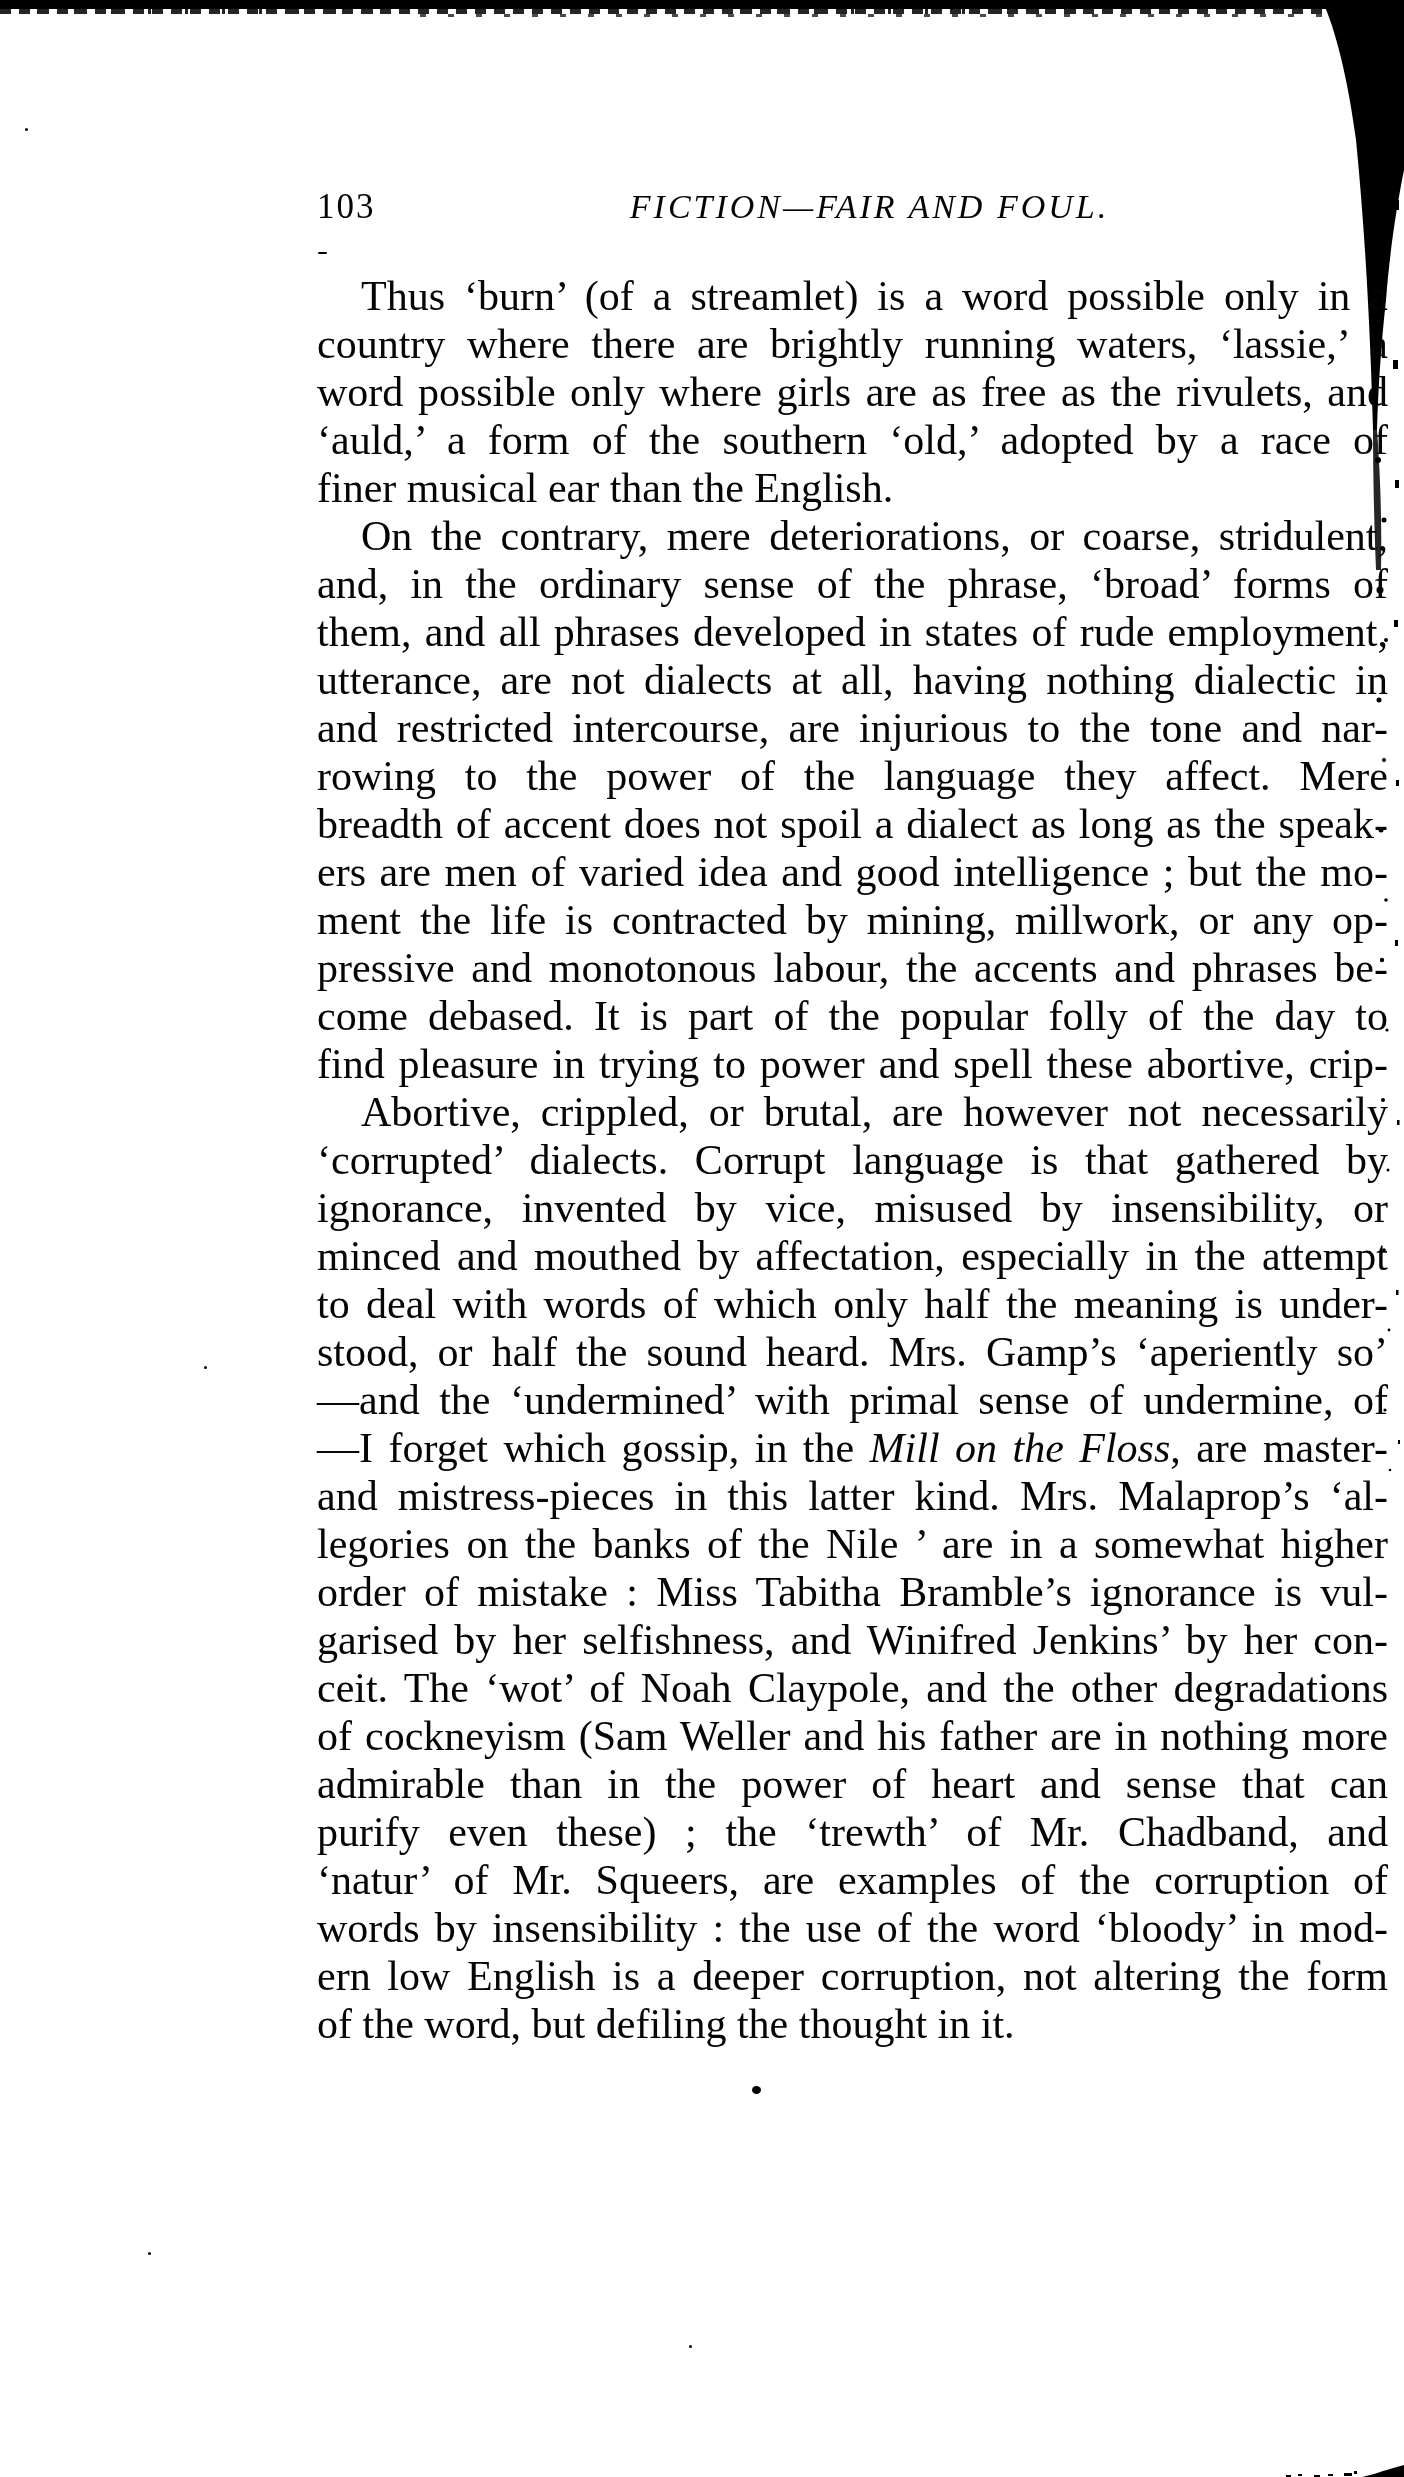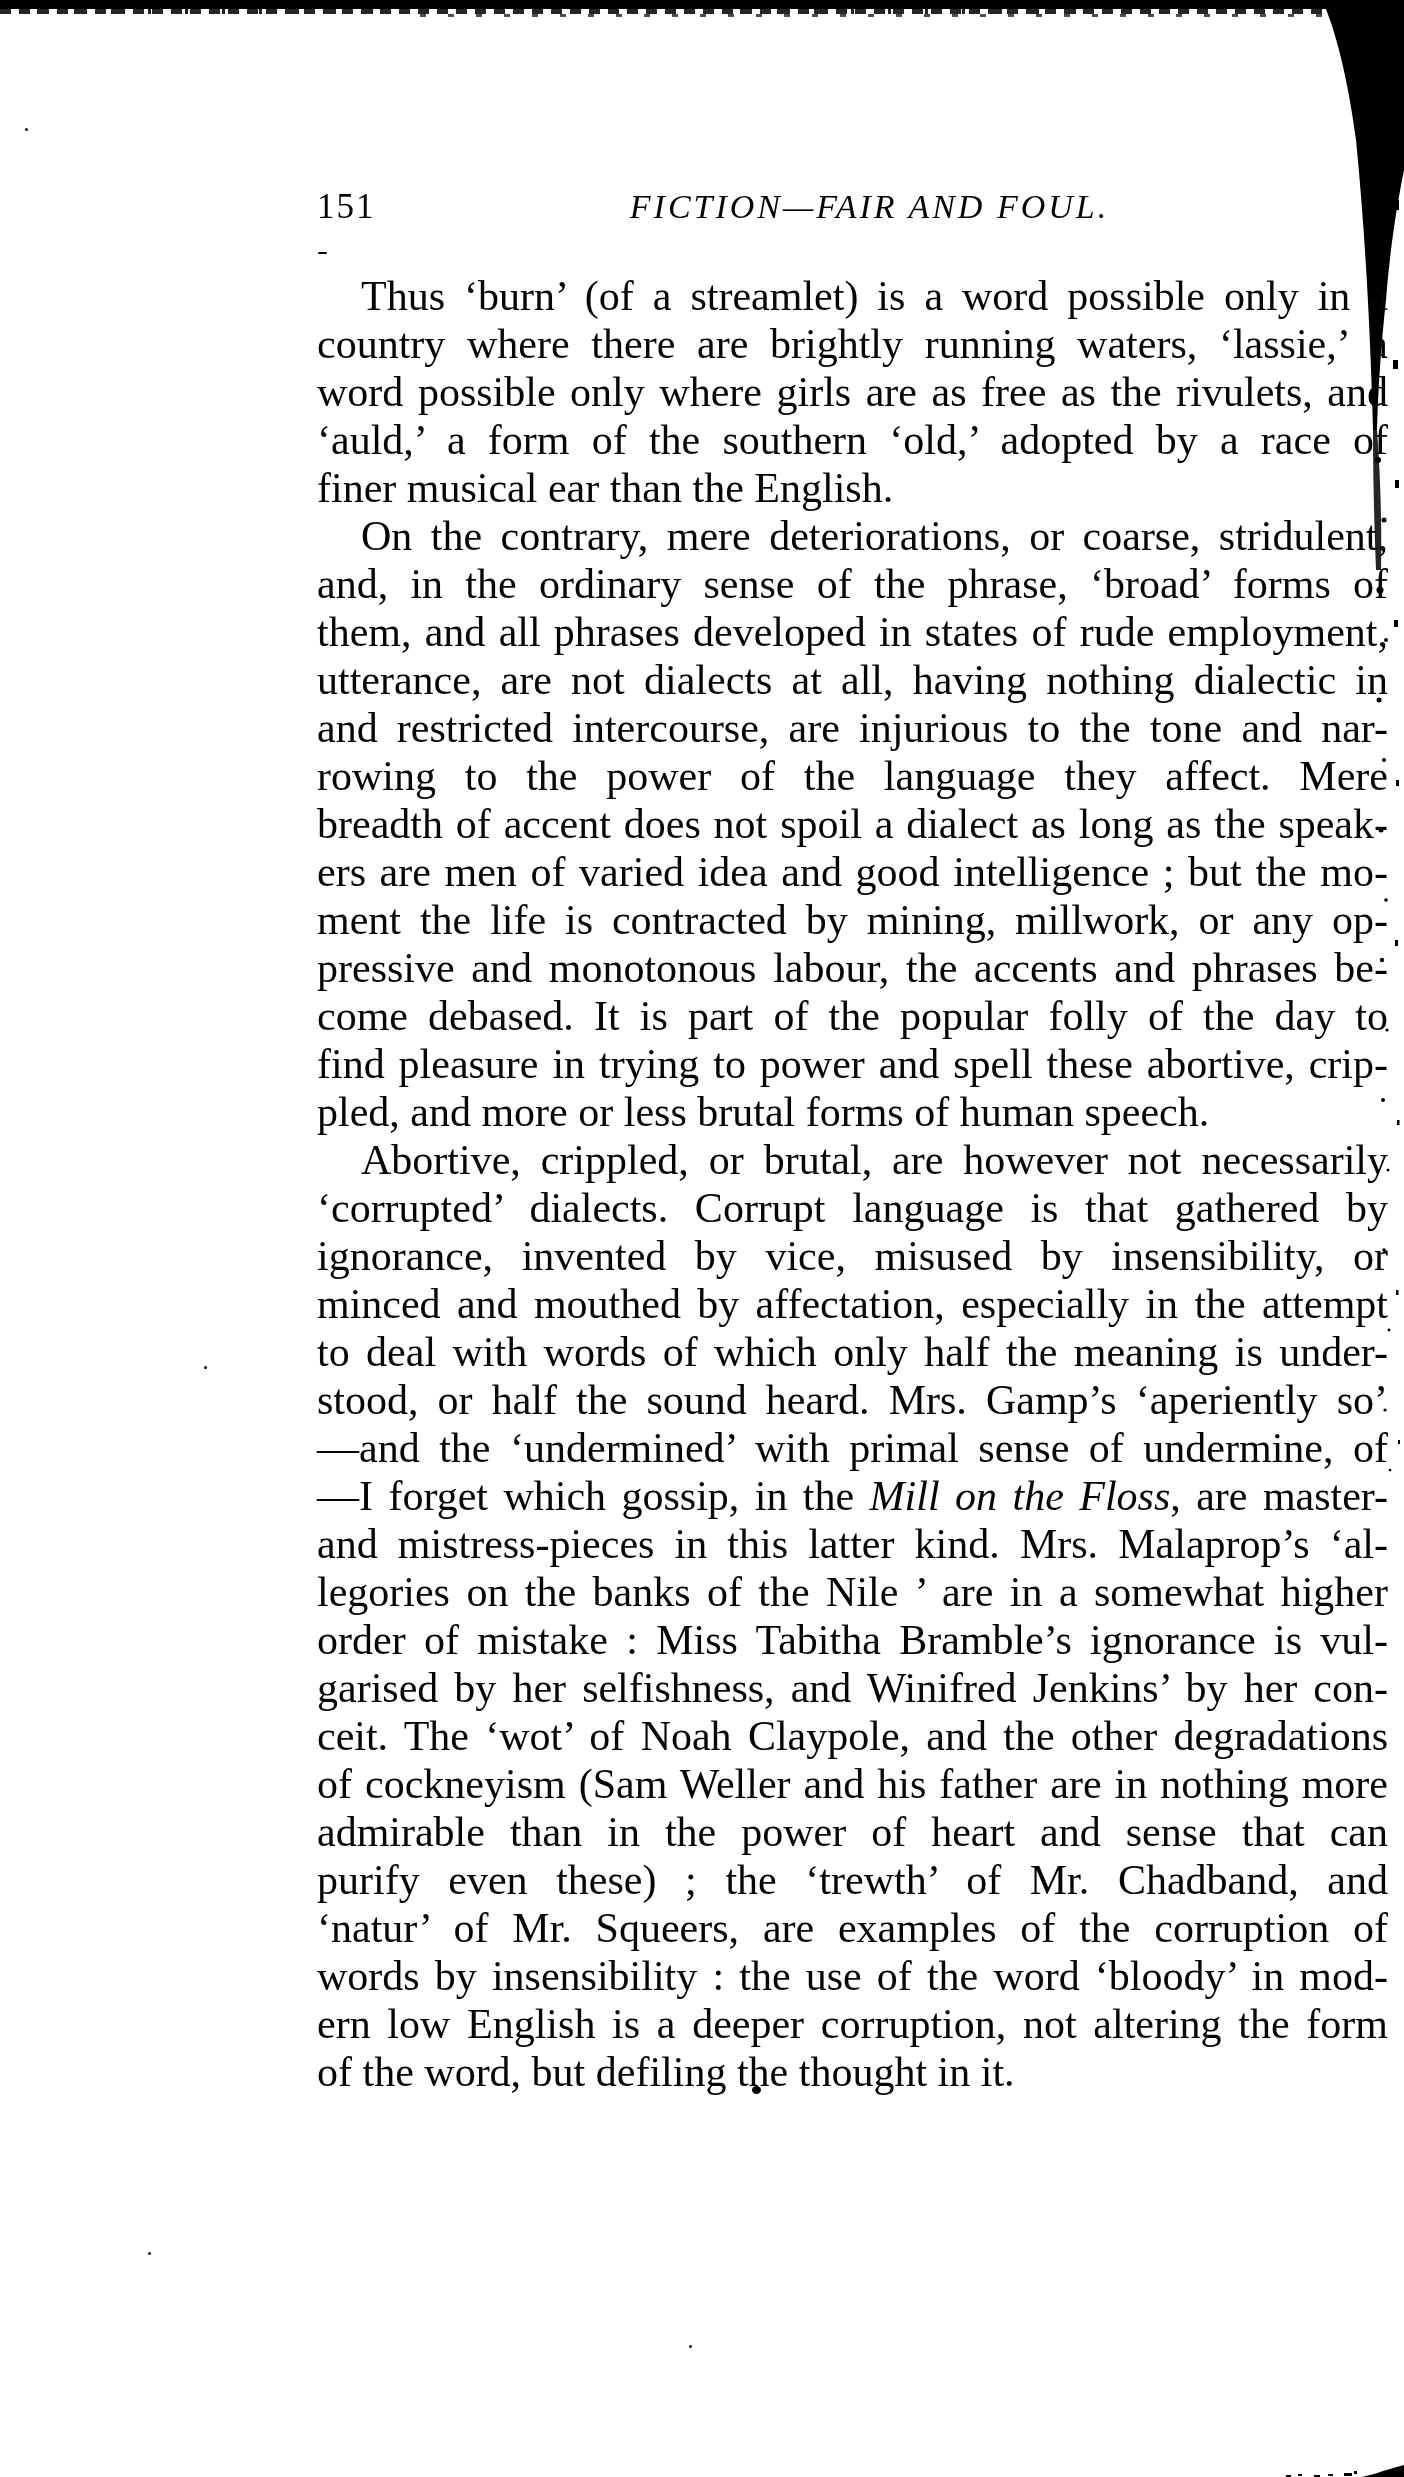--- a/index.html
+++ b/index.html
@@ -118,21 +118,21 @@
   </svg>
 
   <div class="speck" style="left:25px; top:128px; width:3px; height:3px;"></div>
   <div class="speck" style="left:318px; top:252px; width:9px; height:2px; border-radius:1px;"></div>
   <div class="speck" style="left:204px; top:1366px; width:3px; height:3px;"></div>
   <div class="speck" style="left:148px; top:2252px; width:3px; height:3px;"></div>
   <div class="speck" style="left:689px; top:2345px; width:3px; height:3px;"></div>
   <div class="speck" style="left:752px; top:2086px; width:9px; height:8px;"></div>
 
   <div class="header-row">
-    <span class="page-number">151</span>
+    <span class="page-number">103</span>
     <div class="running-title">FICTION—FAIR AND FOUL.</div>
   </div>
 
   <div class="text-block">
       <div class="line indent"><span>Thus ‘burn’ (of a streamlet) is a word possible only in a</span></div>
       <div class="line"><span>country where there are brightly running waters, ‘lassie,’ a</span></div>
       <div class="line"><span>word possible only where girls are as free as the rivulets, and</span></div>
       <div class="line"><span>‘auld,’ a form of the southern ‘old,’ adopted by a race of</span></div>
       <div class="line no-just"><span>finer musical ear than the English.</span></div>
       <div class="line indent"><span>On the contrary, mere deteriorations, or coarse, stridulent,</span></div>
@@ -140,21 +140,20 @@
       <div class="line"><span>them, and all phrases developed in states of rude employment,</span></div>
       <div class="line"><span>utterance, are not dialects at all, having nothing dialectic in</span></div>
       <div class="line"><span>and restricted intercourse, are injurious to the tone and nar-</span></div>
       <div class="line"><span>rowing to the power of the language they affect. Mere</span></div>
       <div class="line"><span>breadth of accent does not spoil a dialect as long as the speak-</span></div>
       <div class="line"><span>ers are men of varied idea and good intelligence ; but the mo-</span></div>
       <div class="line"><span>ment the life is contracted by mining, millwork, or any op-</span></div>
       <div class="line"><span>pressive and monotonous labour, the accents and phrases be-</span></div>
       <div class="line"><span>come debased. It is part of the popular folly of the day to</span></div>
       <div class="line"><span>find pleasure in trying to power and spell these abortive, crip-</span></div>
-      <div class="line no-just"><span>pled, and more or less brutal forms of human speech.</span></div>
       <div class="line indent"><span>Abortive, crippled, or brutal, are however not necessarily</span></div>
       <div class="line"><span>‘corrupted’ dialects. Corrupt language is that gathered by</span></div>
       <div class="line"><span>ignorance, invented by vice, misused by insensibility, or</span></div>
       <div class="line"><span>minced and mouthed by affectation, especially in the attempt</span></div>
       <div class="line"><span>to deal with words of which only half the meaning is under-</span></div>
       <div class="line"><span>stood, or half the sound heard. Mrs. Gamp’s ‘aperiently so’</span></div>
       <div class="line"><span>—and the ‘undermined’ with primal sense of undermine, of</span></div>
       <div class="line"><span>—I forget which gossip, in the </span><i>Mill on the Floss</i><span>, are master-</span></div>
       <div class="line"><span>and mistress-pieces in this latter kind. Mrs. Malaprop’s ‘al-</span></div>
       <div class="line"><span>legories on the banks of the Nile ’ are in a somewhat higher</span></div>

